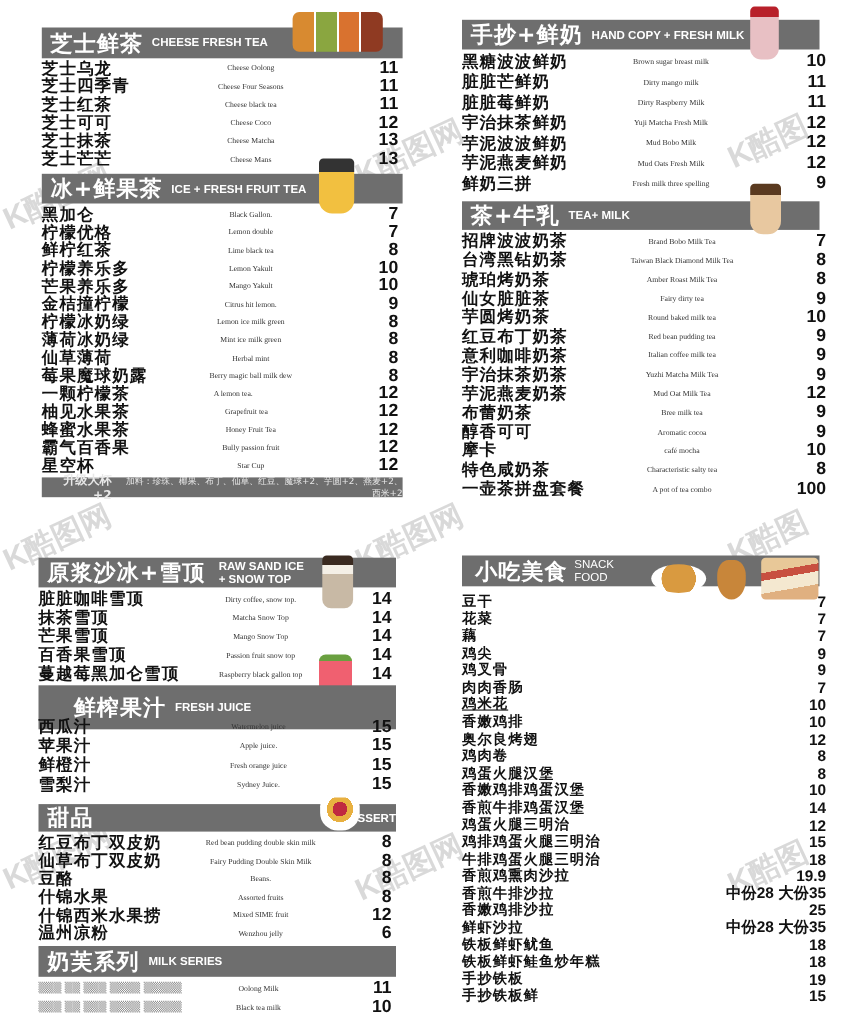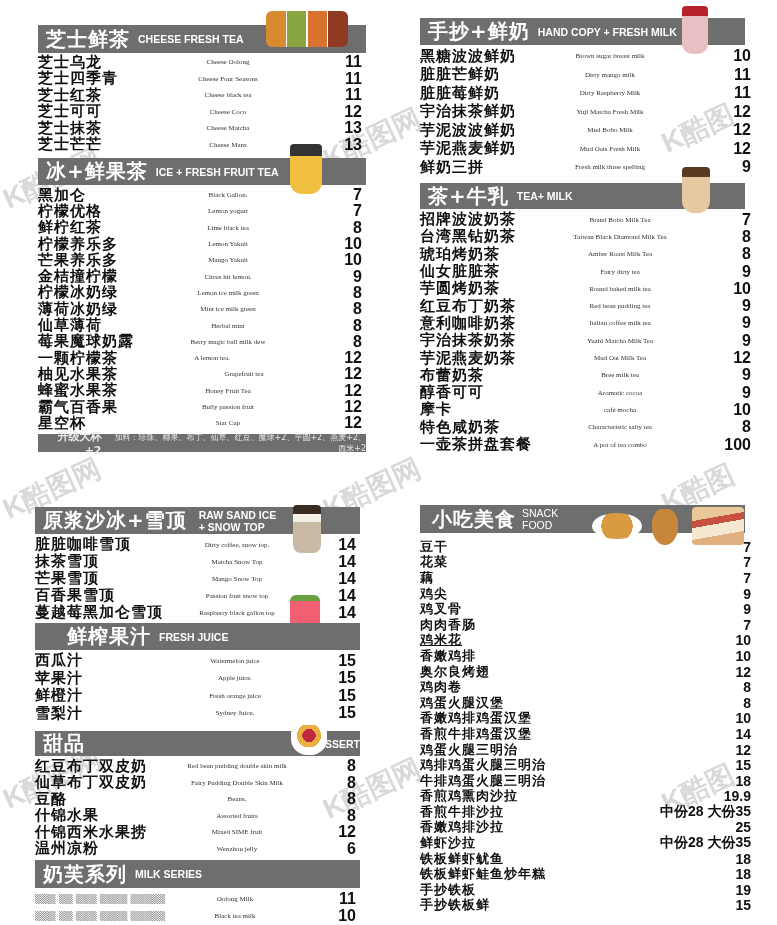--- a/index.html
+++ b/index.html
@@ -80,21 +80,21 @@
   </div>
   <div class="img" style="left:252px;top:-14px;width:32px;height:50px;background:linear-gradient(180deg,#333 0 25%,#f2c040 25% 100%);border-radius:4px 4px 12px 12px;"></div>
   <div class="rows" style="top:29px;">
     <div class="row" style="height:16.3px;">
         <span class="zh">黑加仑</span>
         <span class="en" style="left:190px;">Black Gallon.</span>
         <span class="pr">7</span>
       </div>
     <div class="row" style="height:16.3px;">
         <span class="zh">柠檬优格</span>
-        <span class="en" style="left:190px;">Lemon yogurt</span>
+        <span class="en" style="left:190px;">Lemon double</span>
         <span class="pr">7</span>
       </div>
     <div class="row" style="height:16.3px;">
         <span class="zh">鲜柠红茶</span>
         <span class="en" style="left:190px;">Lime black tea</span>
         <span class="pr">8</span>
       </div>
     <div class="row" style="height:16.3px;">
         <span class="zh">柠檬养乐多</span>
         <span class="en" style="left:190px;">Lemon Yakult</span>
@@ -130,21 +130,21 @@
         <span class="en" style="left:190px;">Berry magic ball milk dew</span>
         <span class="pr">8</span>
       </div>
     <div class="row" style="height:16.3px;">
         <span class="zh">一颗柠檬茶</span>
         <span class="en" style="left:174px;">A lemon tea.</span>
         <span class="pr">12</span>
       </div>
     <div class="row" style="height:16.3px;">
         <span class="zh">柚见水果茶</span>
-        <span class="en" style="left:206px;">Grapefruit tea</span>
+        <span class="en" style="left:186px;">Grapefruit tea</span>
         <span class="pr">12</span>
       </div>
     <div class="row" style="height:16.3px;">
         <span class="zh">蜂蜜水果茶</span>
         <span class="en" style="left:190px;">Honey Fruit Tea</span>
         <span class="pr">12</span>
       </div>
     <div class="row" style="height:16.3px;">
         <span class="zh">霸气百香果</span>
         <span class="en" style="left:190px;">Bully passion fruit</span>
@@ -320,21 +320,21 @@
       </div>
     <div class="row" style="height:17px;">
         <span class="zh">蔓越莓黑加仑雪顶</span>
         <span class="en" style="left:202px;">Raspberry black gallon top</span>
         <span class="pr">14</span>
       </div>
   </div>
 </div>
 
 <div class="panel" style="left:35px;top:623px;width:325px;height:100px;">
-  <div class="hdr" style="left:0;top:0;width:325px;height:27px;padding-left:32px;">
+  <div class="hdr" style="left:0;top:0;width:325px;height:40px;padding-left:32px;">
     <span class="zh">鲜榨果汁</span>
     <span class="en">FRESH JUICE</span>
   </div>
   <div class="rows" style="top:29px;">
     <div class="row" style="height:17.5px;">
         <span class="zh">西瓜汁</span>
         <span class="en" style="left:200px;">Watermelon juice</span>
         <span class="pr">15</span>
       </div>
     <div class="row" style="height:17.5px;">

